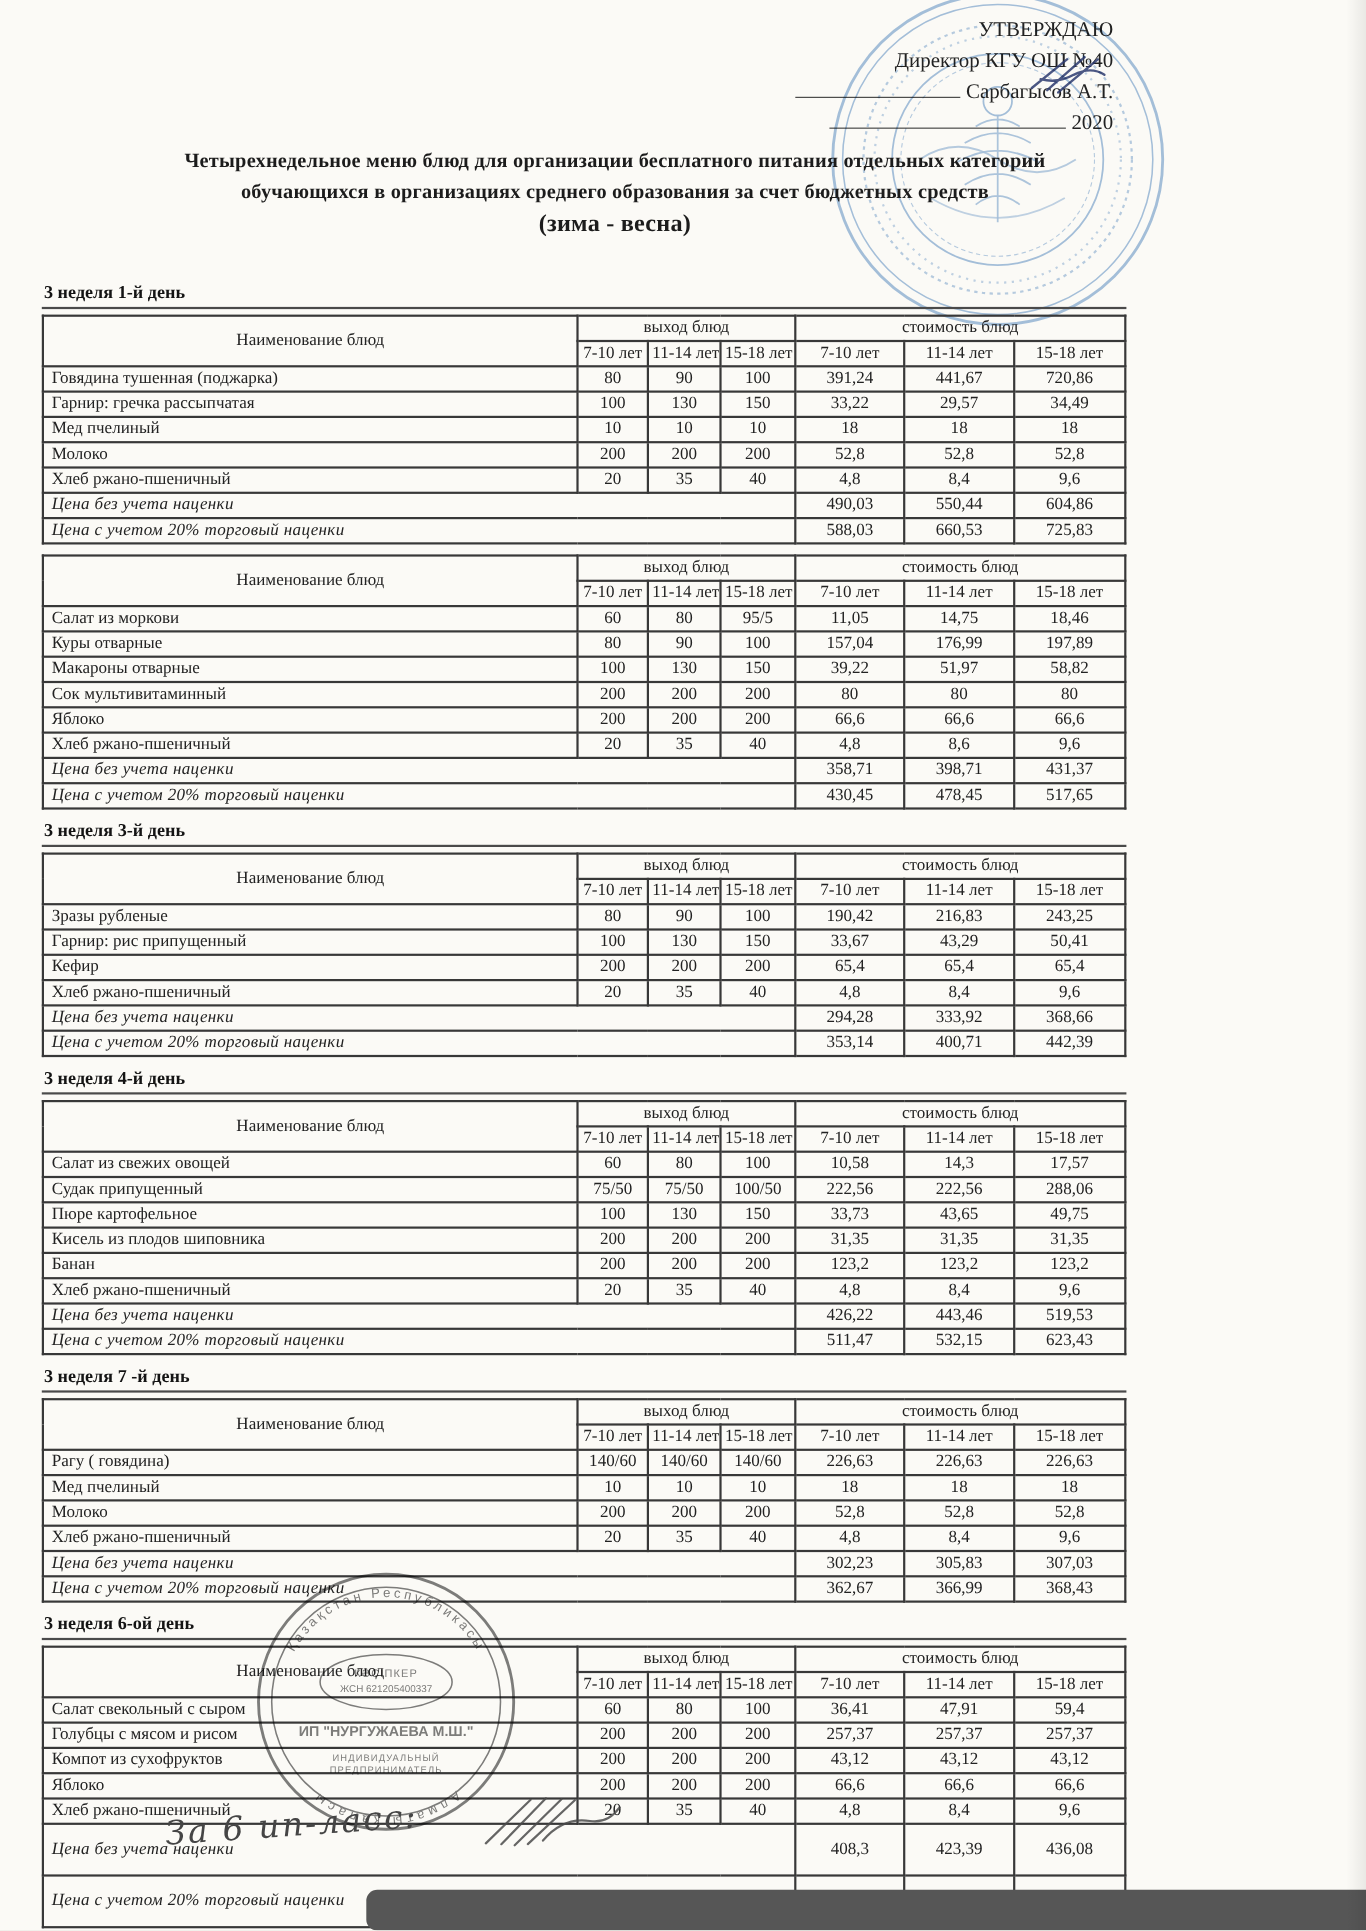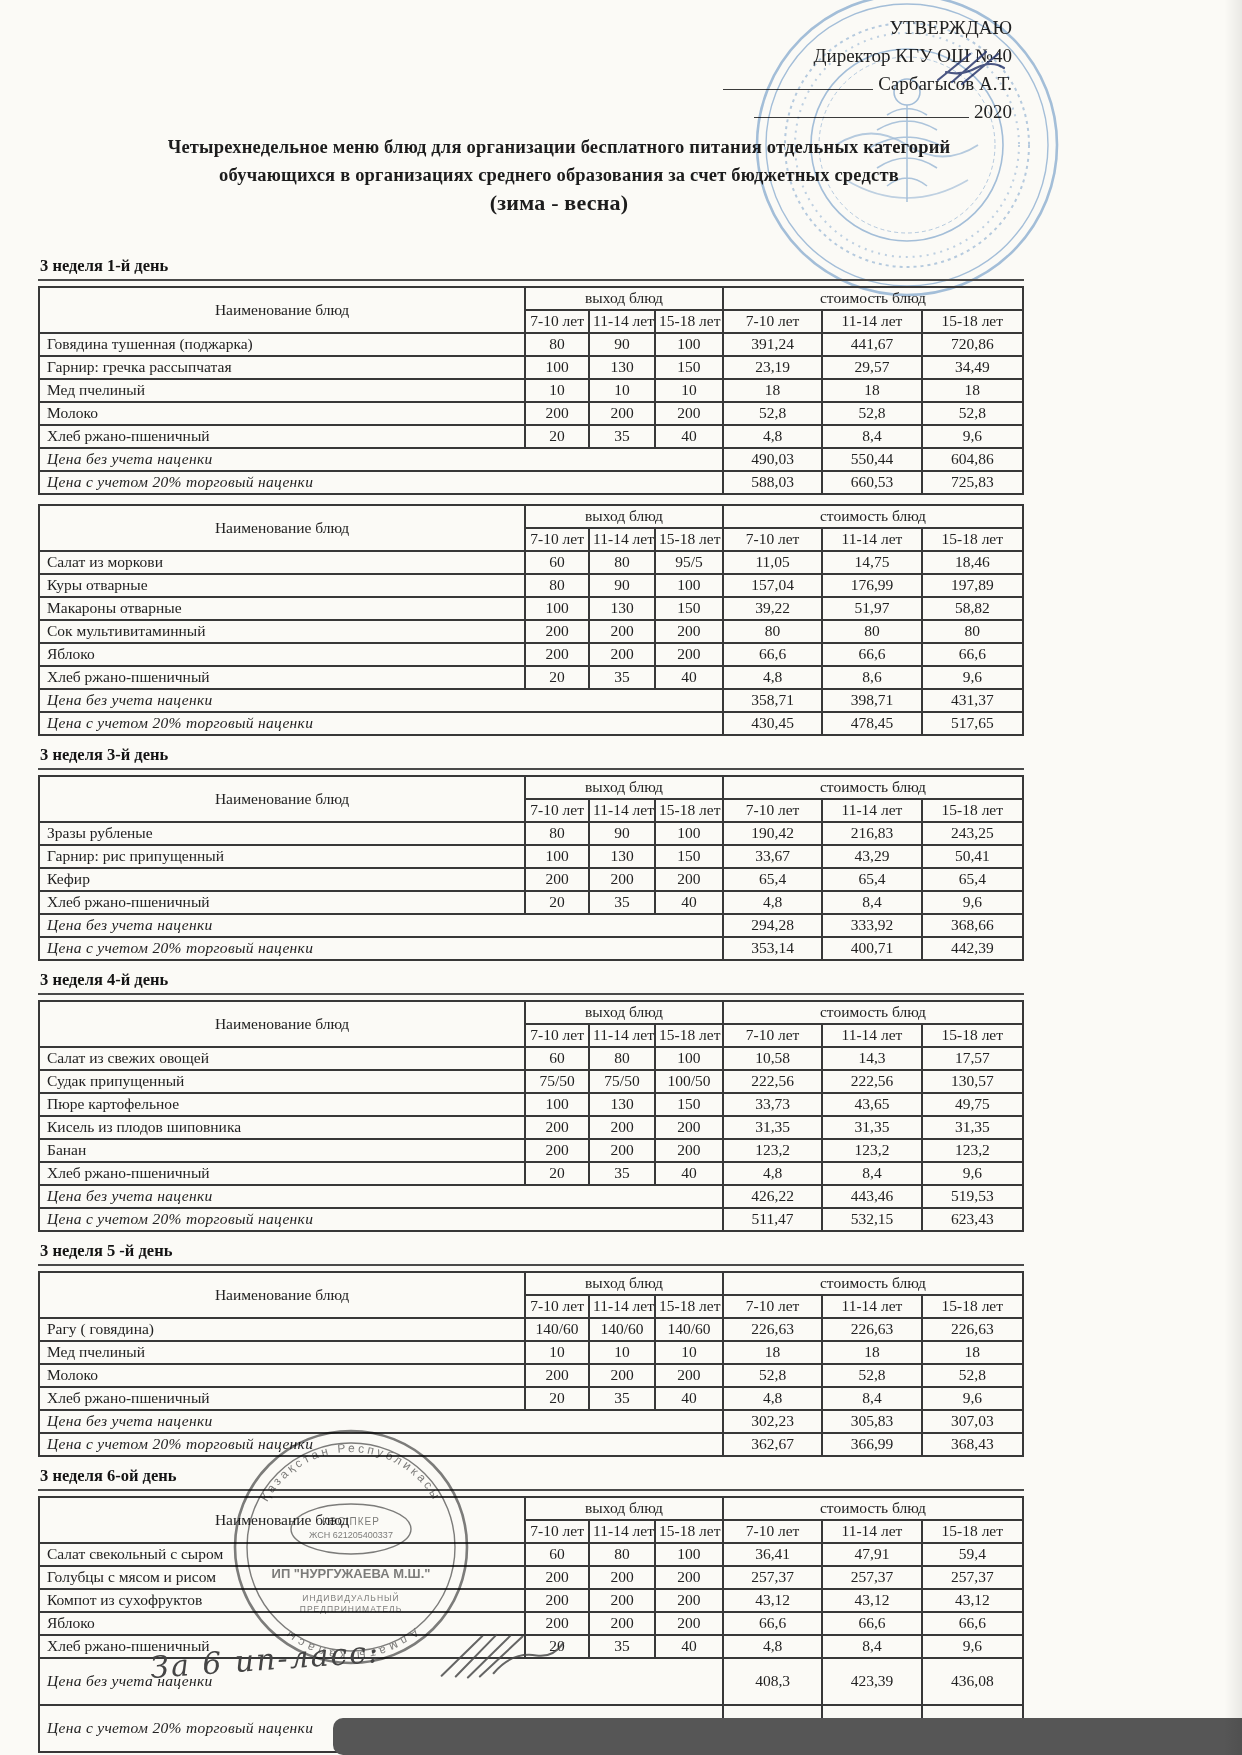--- a/index.html
+++ b/index.html
@@ -124,21 +124,21 @@
               <td class="num">100</td>
               <td class="num">391,24</td>
               <td class="num">441,67</td>
               <td class="num">720,86</td>
             </tr>
             <tr>
               <td class="dish">Гарнир: гречка рассыпчатая</td>
               <td class="num">100</td>
               <td class="num">130</td>
               <td class="num">150</td>
-              <td class="num">23,19</td>
+              <td class="num">33,22</td>
               <td class="num">29,57</td>
               <td class="num">34,49</td>
             </tr>
             <tr>
               <td class="dish">Мед пчелиный</td>
               <td class="num">10</td>
               <td class="num">10</td>
               <td class="num">10</td>
               <td class="num">18</td>
               <td class="num">18</td>
@@ -389,21 +389,21 @@
               <td class="num">14,3</td>
               <td class="num">17,57</td>
             </tr>
             <tr>
               <td class="dish">Судак припущенный</td>
               <td class="num">75/50</td>
               <td class="num">75/50</td>
               <td class="num">100/50</td>
               <td class="num">222,56</td>
               <td class="num">222,56</td>
-              <td class="num">130,57</td>
+              <td class="num">288,06</td>
             </tr>
             <tr>
               <td class="dish">Пюре картофельное</td>
               <td class="num">100</td>
               <td class="num">130</td>
               <td class="num">150</td>
               <td class="num">33,73</td>
               <td class="num">43,65</td>
               <td class="num">49,75</td>
             </tr>
@@ -443,21 +443,21 @@
             <tr class="footer-row">
               <td class="flabel" colspan="4">Цена с учетом 20% торговый наценки</td>
               <td class="num">511,47</td>
               <td class="num">532,15</td>
               <td class="num">623,43</td>
             </tr>
           </tbody>
         </table>
       </section>
       <section class="section">
-        <div class="day-label">3 неделя 5 -й день</div>
+        <div class="day-label">3 неделя 7 -й день</div>
         <table class="menu-table">
           <colgroup>
             <col style="width: 49.4%;">
             <col style="width: 6.5%;">
             <col style="width: 6.7%;">
             <col style="width: 6.9%;">
             <col style="width: 10.1%;">
             <col style="width: 10.1%;">
             <col style="width: 10.3%;">
           </colgroup>

